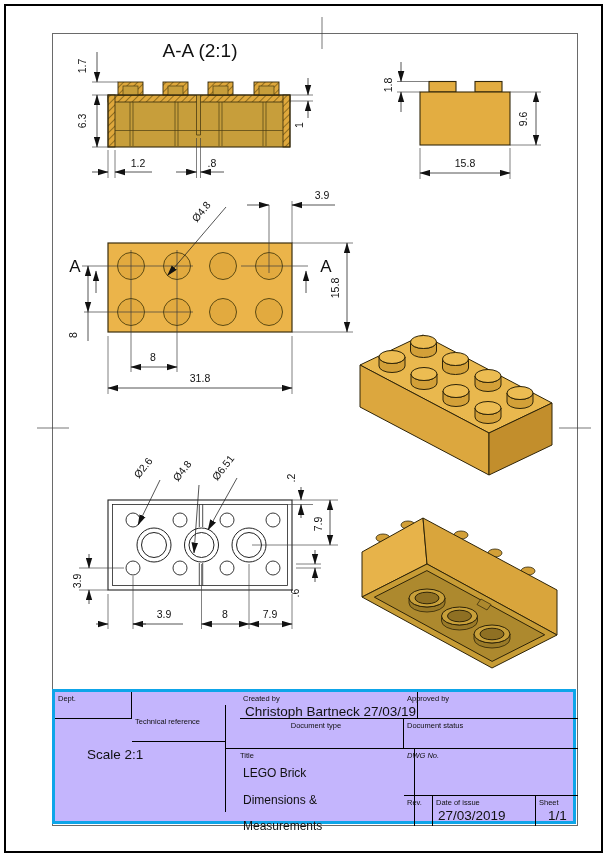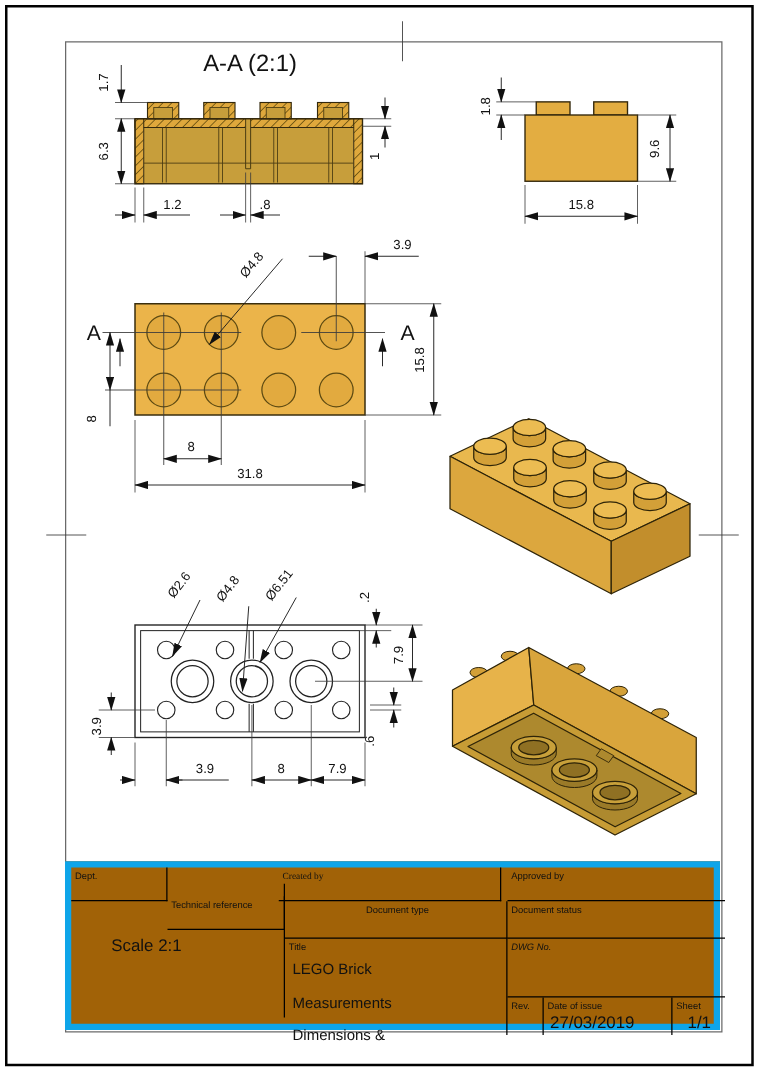--- a/index.html
+++ b/index.html
@@ -13,21 +13,21 @@
   .dim{font-size:10.5px;}
   .view-title{font-size:19px;}
   .sec-letter{font-size:17px;}
   .ln{stroke:#1c1c1c;stroke-width:0.75;fill:none;}
   .ext{stroke:#3c3c3c;stroke-width:0.65;fill:none;}
   .cl{stroke:#3c3c3c;stroke-width:0.7;fill:none;}
   .part{stroke:#33280c;stroke-width:1.1;}
   .wh{stroke:#222;fill:#fff;}
   
   #tblock{position:absolute;left:52px;top:689px;width:524px;height:135px;
-          border:5px solid #0ea5e9;box-sizing:border-box;background:#a16207;}
+          border:3px solid #0ea5e9;box-sizing:border-box;background:#c4b5fd;}
   .cell{position:absolute;box-sizing:border-box;}
   .br{border-right:1px solid #000;}
   .bb{border-bottom:1px solid #000;}
   .lab{font-size:7.5px;color:#111;padding:2px 0 0 3px;}
   .val{font-size:13.5px;color:#111;padding:1px 0 0 5px;white-space:nowrap;}
   .big{font-size:12px;line-height:25.5px;color:#111;padding:1px 0 0 6px;white-space:nowrap;}
   .scale-val{position:absolute;left:32px;top:42px;font-size:13.5px;color:#111;}
 </style>
 </head>
 <body>
@@ -302,40 +302,41 @@
     </g>
   </svg>
 
   <div id="tblock">
     <div class="cell br bb" style="left:0;top:0;width:77px;height:27px;">
       <div class="lab">Dept.</div>
     </div>
     <div class="cell br bb" style="left:77px;top:0;width:94px;height:27px;margin-top:23px;">
       <div class="lab">Technical reference</div>
     </div>
-    <div class="cell br bb" style="left:166px;top:0;width:178px;height:27px;font-family:Liberation Serif, serif;">
+    <div class="cell br bb" style="left:185px;top:0;width:178px;height:27px;">
       <div class="lab">Created by</div>
+      <div class="val">Christoph Bartneck 27/03/19</div>
     </div>
     <div class="cell bb" style="left:349px;top:0;width:174px;height:27px;">
       <div class="lab">Approved by</div>
     </div>
     <div class="cell br" style="left:0;top:13px;width:171px;height:107px;text-align:center;">
       <div class="scale-val">Scale 2:1</div>
     </div>
     <div class="cell br bb" style="left:171px;top:27px;width:178px;height:30px;text-align:center;">
       <div class="lab">Document type</div>
     </div>
     <div class="cell bb" style="left:349px;top:27px;width:174px;height:30px;">
       <div class="lab">Document status</div>
     </div>
-    <div class="cell br" style="left:171px;top:57px;width:178px;height:77px;">
+    <div class="cell br" style="left:182px;top:57px;width:178px;height:77px;">
       <div class="lab">Title</div>
       <div class="big">LEGO Brick</div>
+      <div class="big">Dimensions &amp;</div>
       <div class="big">Measurements</div>
-      <div class="big">Dimensions &amp;</div>
     </div>
     <div class="cell bb" style="left:349px;top:57px;width:174px;height:47px;font-style:italic;">
       <div class="lab">DWG No.</div>
     </div>
     <div class="cell br" style="left:349px;top:104px;width:29px;height:30px;">
       <div class="lab">Rev.</div>
     </div>
     <div class="cell br" style="left:378px;top:104px;width:103px;height:30px;">
       <div class="lab">Date of issue</div>
       <div class="val">27/03/2019</div>

